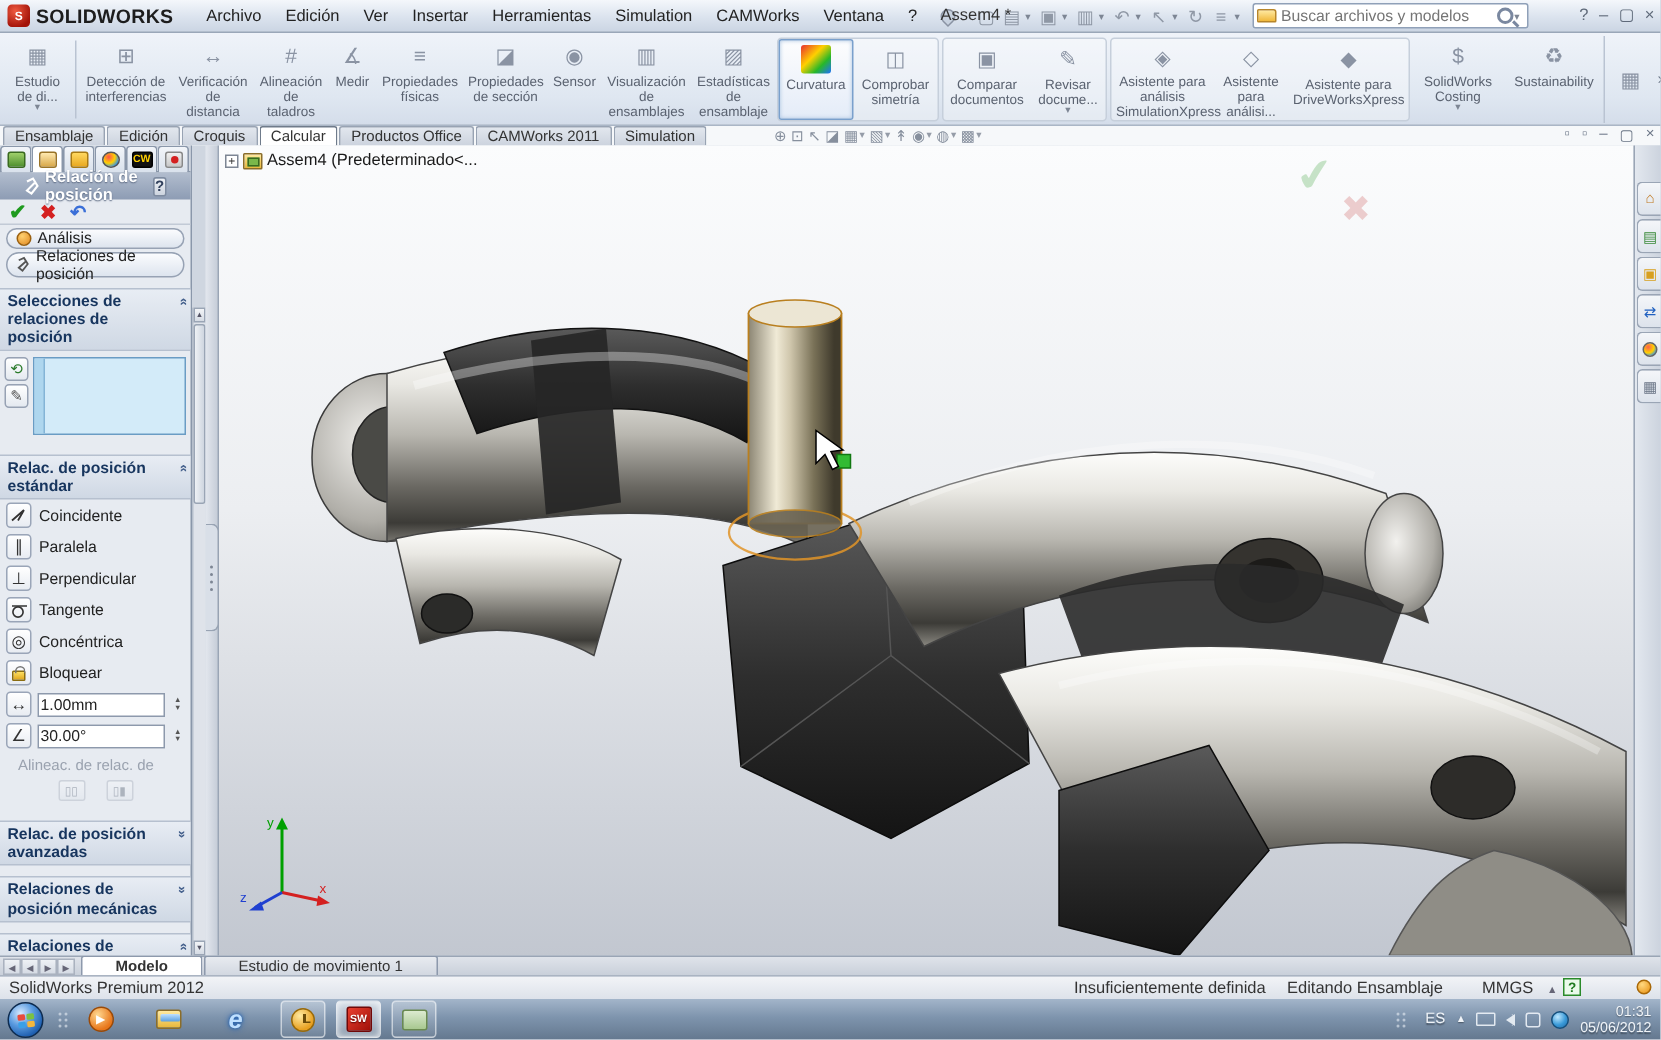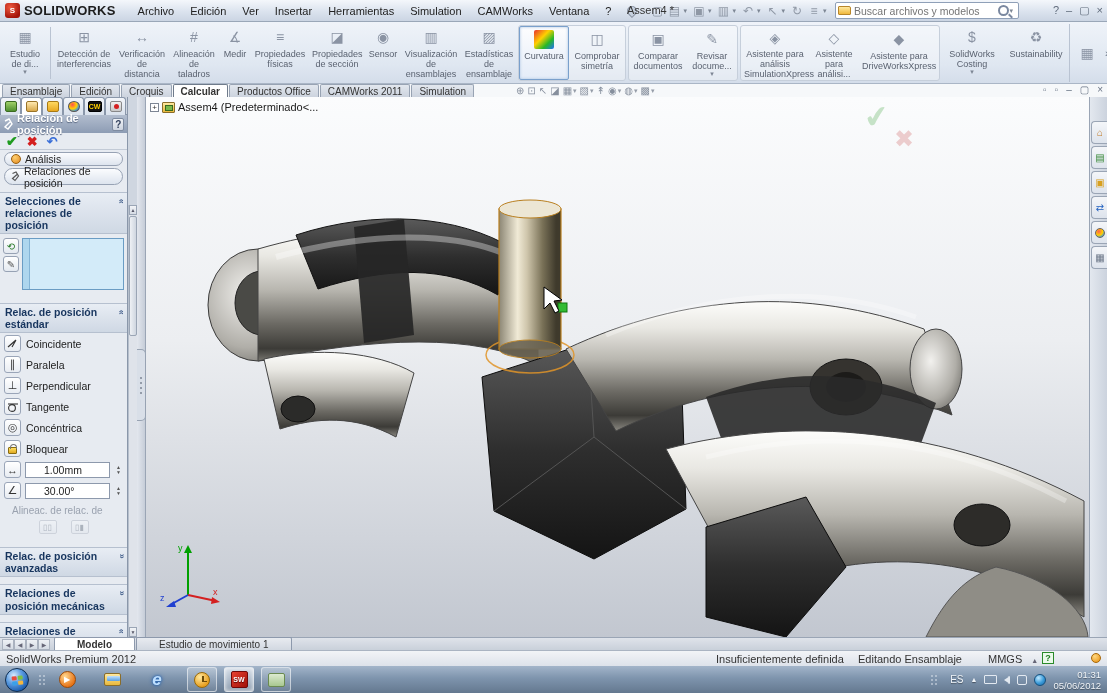--- a/index.html
+++ b/index.html
@@ -74,21 +74,21 @@
   .rmore{margin-left:auto;display:flex;align-items:center;border-left:1px solid #b9c3d2;
     padding:0 7px;gap:8px;color:#6b7687}
   .rmore .ric{margin:0}
 
   
   #tabrow{position:absolute;left:0;top:84px;width:1107px;height:13px;background:#f6f8fa}
   .ctabs{display:flex;align-items:flex-end;height:13px;padding-left:2px}
   .ctab{height:13px;padding:0 7px;font-size:10px;display:flex;align-items:center;
     background:linear-gradient(#e2e7ee,#ccd3de);border:1px solid #98a3b3;border-bottom:none;
     color:#333;margin-right:1px;border-radius:2px 2px 0 0}
-  .ctab.active{background:#fff;font-weight:bold;border-color:#6f7b8b;position:relative;z-index:2}
+  .ctab.active{background:#fff;font-weight:normal;border-color:#6f7b8b;position:relative;z-index:2}
   #viewtools{position:absolute;left:516px;top:0;height:13px;display:flex;align-items:center;gap:3px;
     color:#6b7687;font-size:11px;opacity:.8}
   .vti{display:flex;align-items:center;font-size:10px}
   .vti .caret{margin-left:1px}
   #winctl{position:absolute;right:4px;top:0;display:flex;gap:8px;color:#6b7687;font-size:10px}
 
   
   #pm{position:absolute;left:0;top:97px;width:128px;height:540px;background:#e7ebf1;
     border-right:1px solid #8a97aa;display:flex;flex-direction:column}
   #pmtabs{display:flex;height:18px;background:#cfd6e0;border-bottom:1px solid #8a97aa}
@@ -100,21 +100,21 @@
   [data-name="featuremanager-icon"]{background:linear-gradient(#9fd06a,#4f8f2f);border:1px solid #3a6a20}
   [data-name="propertymanager-icon"]{background:linear-gradient(#ffe9b0,#d8a84a);border:1px solid #9a7428}
   [data-name="configurationmanager-icon"]{background:linear-gradient(#ffd860,#e8a820);border:1px solid #a87a14}
   [data-name="displaymanager-icon"]{background:radial-gradient(circle at 35% 30%,#ff5050,#ffd000 45%,#2090ff 80%);border:1px solid #555;border-radius:50%}
   [data-name="camworks-tab-icon"]{background:#111;border:1px solid #000;color:#ffd000;font-size:7px;
     font-weight:bold;display:flex;align-items:center;justify-content:center;width:14px}
   [data-name="dfmxpress-icon"]{background:linear-gradient(#f0f0f0,#c8c8c8);border:1px solid #888;position:relative}
   [data-name="dfmxpress-icon"]::after{content:"";position:absolute;left:3px;top:2px;width:5px;height:5px;
     background:#d42020;border-radius:50%}
   #pmheader{height:18px;background:linear-gradient(#b2bdce,#8d9cb4);display:flex;align-items:center;
-    padding:0 3px;color:#fff;font-weight:bold;font-size:11px;text-shadow:0 1px 1px #5a6880}
+    padding:0 16px;color:#fff;font-weight:bold;font-size:11px;text-shadow:0 1px 1px #5a6880}
   .clip-ic{width:11px;height:13px;margin-right:3px;flex:none}
   #pmheader .q{margin-left:auto;width:13px;height:13px;background:linear-gradient(#eef1f5,#cdd4df);
     border:1px solid #7e8ba0;border-radius:2px;color:#33425e;font-size:10px;font-weight:bold;
     display:flex;align-items:center;justify-content:center;text-shadow:none}
   #pmactions{height:21px;display:flex;align-items:center;gap:9px;padding:0 6px;
     border-bottom:1px solid #c2cad6}
   .act-check{color:#1f9b1f;font-size:14px;font-weight:bold}
   .act-cancel{color:#d42020;font-size:13px;font-weight:bold}
   .act-undo{color:#3a6fd8;font-size:13px;font-weight:bold}
   .pmbigbtn{margin:2px 4px 0;height:17px;border:1px solid #97a2b4;border-radius:9px;
@@ -140,21 +140,21 @@
   .mico{width:17px;height:17px;background:linear-gradient(#fff,#e8ecf2);border:1px solid #9aa5b8;
     border-radius:3px;display:flex;align-items:center;justify-content:center;font-size:11px;
     color:#333;flex:none}
   .mlabel{font-size:10.5px;color:#222}
   .lock-ic{width:9px;height:7px;background:linear-gradient(#ffe060,#e0a820);border:1px solid #8a6d10;
     border-radius:1px;position:relative;margin-top:3px}
   .lock-ic::before{content:"";position:absolute;left:1px;top:-4px;width:5px;height:4px;
     border:1.5px solid #777;border-bottom:none;border-radius:4px 4px 0 0}
   .vrow{display:flex;align-items:center;gap:4px;padding:2px 4px}
   .vfield{flex:1;height:16px;background:#fff;border:1px solid #8d99ac;display:flex;align-items:center;
-    padding:0 18px;min-width:0}
+    padding:0 1px;min-width:0}
   .vfield input{width:100%;border:none;outline:none;font-size:10.5px;color:#222;
     font-family:"Liberation Sans",sans-serif}
   .spin{width:9px;display:flex;flex-direction:column;align-items:center;line-height:5px;
     font-size:5px;color:#555}
   .align-label{text-align:left;color:#9aa2af;font-size:10px;padding:4px 0 2px 12px}
   .align-icons{display:flex;gap:14px;justify-content:center;padding:2px 0 6px}
   .aic{width:18px;height:14px;border:1px solid #b8bfca;border-radius:2px;opacity:.55;
     display:flex;align-items:center;justify-content:center;font-size:8px;color:#7d8694;
     background:linear-gradient(#f4f6f9,#e2e7ee)}
   .mlist{margin:3px 3px 0;background:#fff;border:1px solid #8d99ac;height:17px;display:flex;

